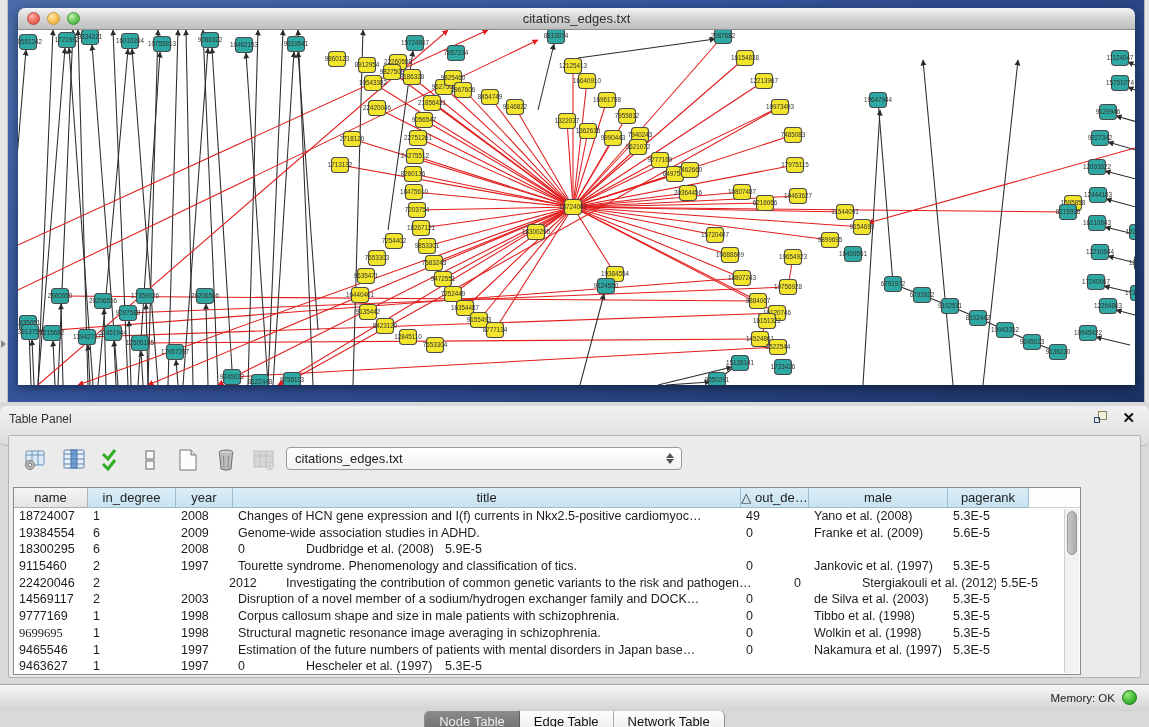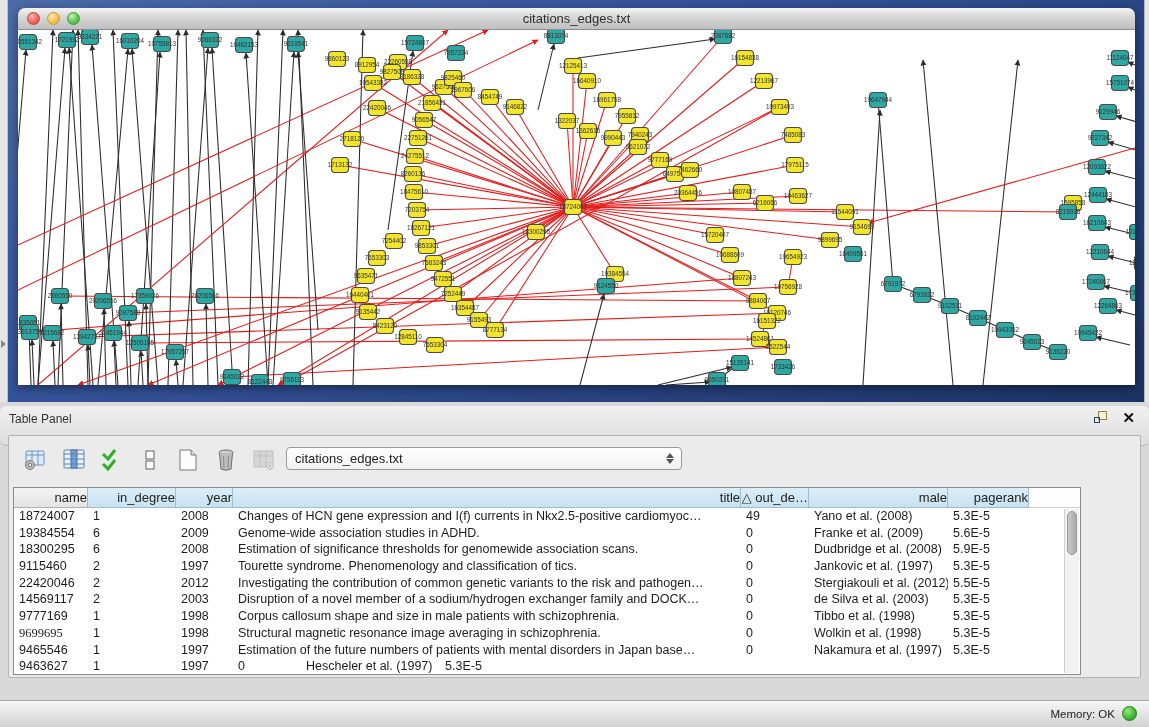--- a/index.html
+++ b/index.html
@@ -37,36 +37,36 @@
   .tb-icon{width:26px;height:26px;display:flex;align-items:center;justify-content:center;}
   .fx{font-family:"Liberation Serif",serif;font-style:italic;font-weight:bold;font-size:15px;color:#222;}
   .combo{position:absolute;left:277px;top:11px;width:396px;height:23px;background:linear-gradient(#ffffff,#f2f2f2);border:1px solid #9a9a9a;border-radius:4px;font-size:13px;color:#222;padding:3px 22px 0 8px;}
   .combo .arrows{position:absolute;right:6px;top:4px;width:9px;height:14px;}
   .combo .arrows div{width:0;height:0;border-left:4px solid transparent;border-right:4px solid transparent;margin:1px 0;}
   .combo .arrows .up{border-bottom:5px solid #555;}
   .combo .arrows .dn{border-top:5px solid #555;}
 
   .tablebox{position:absolute;left:4px;top:51px;width:1068px;height:188px;background:#ffffff;border:1px solid #8a8a8a;}
   .thead{display:flex;height:20px;}
-  .th{height:20px;font-size:13px;color:#222;text-align:right;line-height:19px;background:linear-gradient(#daeef8,#c7e3f0);border-right:1px solid #9fbecd;border-bottom:1px solid #9fbecd;overflow:hidden;white-space:nowrap;}
+  .th{height:20px;font-size:13px;color:#222;text-align:center;line-height:19px;background:linear-gradient(#daeef8,#c7e3f0);border-right:1px solid #9fbecd;border-bottom:1px solid #9fbecd;overflow:hidden;white-space:nowrap;}
   .th.plain{background:linear-gradient(#f4f4f4,#e4e4e4);border-right:1px solid #b5b5b5;border-bottom:1px solid #b0b0b0;}
   .th.fill{background:#fdfdfd;border-right:none;border-bottom:1px solid #cfcfcf;}
   .trow{display:flex;height:16.7px;}
   .td{font-size:12.5px;color:#1c1c1c;line-height:16.5px;padding-left:5px;white-space:nowrap;overflow:hidden;}
   .vscroll{position:absolute;right:1px;top:21px;bottom:1px;width:15px;background:#f2f2f2;border-left:1px solid #d0d0d0;}
   .vthumb{position:absolute;left:2px;top:2px;width:10px;height:44px;border-radius:6px;background:linear-gradient(90deg,#c9c9c9,#ababab);border:1px solid #9a9a9a;}
 
   .tabs-row{position:absolute;left:0;top:274px;width:100%;display:flex;justify-content:center;}
   .seg{display:flex;border:1px solid #8f8f8f;border-radius:6px;overflow:hidden;background:#fcfcfc;box-shadow:0 1px 0 rgba(255,255,255,.7);}
   .seg .tab{font-size:13px;color:#111;padding:3px 14px;height:21px;line-height:15px;border-right:1px solid #aaa;background:linear-gradient(#fdfdfd,#ececec);}
   .seg .tab:last-child{border-right:none;}
   .seg .tab.active{background:linear-gradient(#8b8b8b,#6e6e6e);color:#efefef;border-right:1px solid #5e5e5e;}
 
   
-  .status-bar{position:absolute;left:0;top:700px;width:1149px;height:27px;background:linear-gradient(#f7f7f7,#d2d2d2);border-top:1px solid #a8a8a8;}
+  .status-bar{position:absolute;left:0;top:684px;width:1149px;height:27px;background:linear-gradient(#f7f7f7,#d2d2d2);border-top:1px solid #a8a8a8;}
   .mem{position:absolute;right:34px;top:7px;font-size:11.5px;color:#222;}
   .mem-dot{position:absolute;right:12px;top:5px;width:15px;height:15px;border-radius:50%;background:radial-gradient(circle at 35% 30%,#9be87e,#3cb832 60%,#2a9423);border:1px solid #1f7a1a;}
 </style>
 </head>
 <body>
 
 <div class="app">
 
   <div class="left-strip">
     <div class="splitter-mark"></div>
@@ -869,38 +869,37 @@
               <div class="td" style="width: 57px;">2009</div>
               <div class="td" style="width: 508px;">Genome-wide association studies in ADHD.</div>
               <div class="td" style="width: 68px;">0</div>
               <div class="td" style="width: 139px;">Franke et al. (2009)</div>
               <div class="td" style="width: 81px;">5.6E-5</div>
             </div>
             <div class="trow">
               <div class="td" style="width: 74px;">18300295</div>
               <div class="td" style="width: 88px;">6</div>
               <div class="td" style="width: 57px;">2008</div>
-              <div class="td" style="width: 508px;">Estimation of significance thresholds for genomewide association scans.</div>
               <div class="td" style="width: 68px;">0</div>
               <div class="td" style="width: 139px;">Dudbridge et al. (2008)</div>
               <div class="td" style="width: 81px;">5.9E-5</div>
             </div>
             <div class="trow">
               <div class="td" style="width: 74px;">9115460</div>
               <div class="td" style="width: 88px;">2</div>
               <div class="td" style="width: 57px;">1997</div>
               <div class="td" style="width: 508px;">Tourette syndrome. Phenomenology and classification of tics.</div>
               <div class="td" style="width: 68px;">0</div>
               <div class="td" style="width: 139px;">Jankovic et al. (1997)</div>
               <div class="td" style="width: 81px;">5.3E-5</div>
             </div>
             <div class="trow">
               <div class="td" style="width: 74px;">22420046</div>
               <div class="td" style="width: 88px;">2</div>
-              <div class="td" style="width: 57px;">2012</div>
+              <div class="td" style="width: 57px; margin-left: 48px;">2012</div>
               <div class="td" style="width: 508px;">Investigating the contribution of common genetic variants to the risk and pathogen…</div>
               <div class="td" style="width: 68px;">0</div>
               <div class="td" style="width: 139px; text-align: center;">Stergiakouli et al. (2012)</div>
               <div class="td" style="width: 81px;">5.5E-5</div>
             </div>
             <div class="trow">
               <div class="td" style="width: 74px;">14569117</div>
               <div class="td" style="width: 88px;">2</div>
               <div class="td" style="width: 57px;">2003</div>
               <div class="td" style="width: 508px;">Disruption of a novel member of a sodium/hydrogen exchanger family and DOCK…</div>

